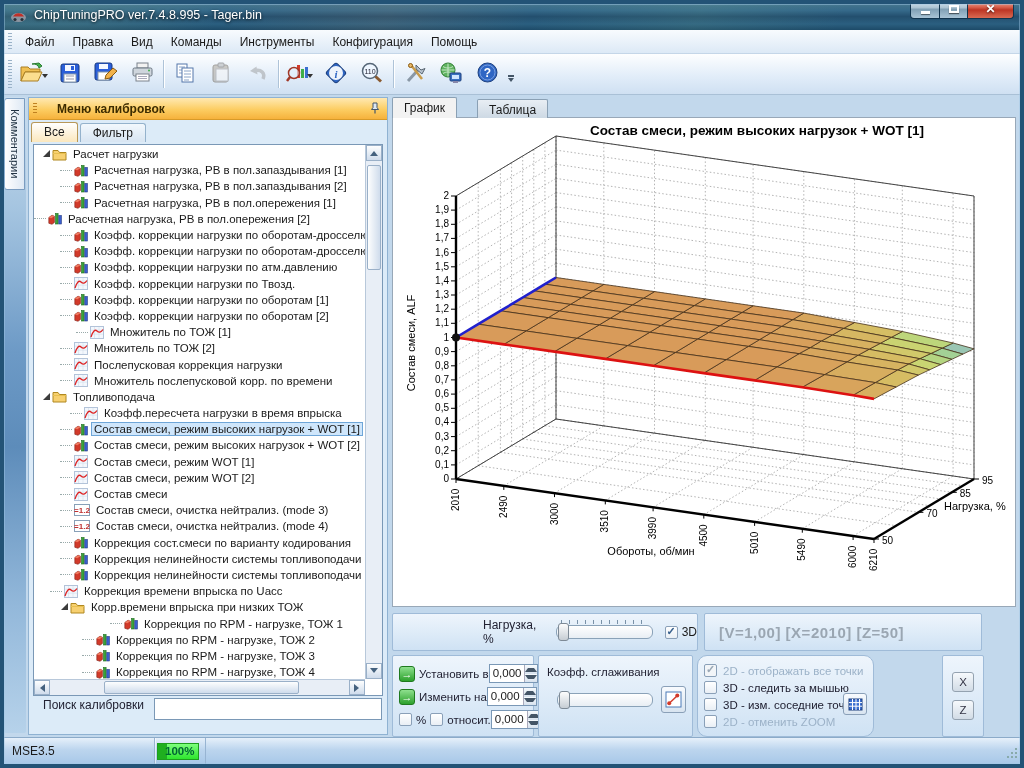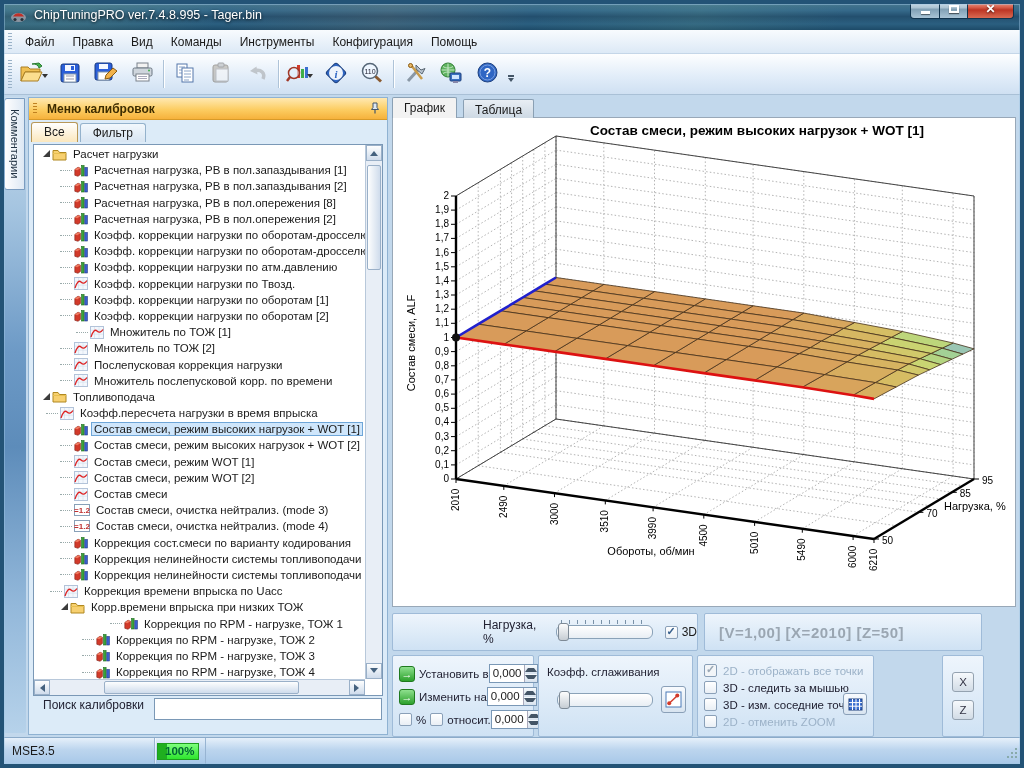--- a/index.html
+++ b/index.html
@@ -37,21 +37,21 @@
   .tb-overflow .tri{width:0;height:0;border:3px solid transparent;border-top:4px solid #456;}
   
   .client{position:absolute;left:0;top:95px;width:1024px;height:642px;background:#c2d8ec;}
   .leftstrip{position:absolute;left:4px;top:2px;width:22px;height:636px;background:linear-gradient(180deg,#cadeee 0%,#a4c4e0 18%,#6d9ac6 40%,#5d8cba 55%,#93b8da 80%,#b6d2ea 100%);border-radius:2px;}
   .comments-tab{position:absolute;left:0;top:1px;width:21px;height:92px;background:linear-gradient(90deg,#fefefe,#dde8f4);border:1px solid #7a9cc0;border-radius:3px 0 0 3px;display:flex;align-items:center;justify-content:center;}
   .comments-tab span{writing-mode:vertical-rl;font-size:11px;color:#223344;}
   
   .sidebar{position:absolute;left:28px;top:2px;width:360px;height:638px;background:#dcebf8;border:1px solid #8fb2d2;}
   .sb-header{position:absolute;left:0;top:0;right:0;height:22px;background:linear-gradient(180deg,#ffe9b2 0%,#fccd62 55%,#f6b23c 100%);border-bottom:1px solid #d89a28;display:flex;align-items:center;}
   .sb-header .grip{background:repeating-linear-gradient(180deg,#c08020 0 1px,transparent 1px 3px);height:12px;}
-  .sb-title{font-weight:bold;color:#3d2c00;margin-left:6px;}
+  .sb-title{font-weight:bold;color:#3d2c00;margin-left:16px;}
   .pin{position:absolute;right:6px;top:4px;}
   .sb-tabs{position:absolute;left:2px;top:23px;right:0;height:21px;display:flex;align-items:flex-end;}
   .sb-tab{height:20px;padding:2px 12px;border:1px solid #b89858;border-bottom:none;border-radius:3px 3px 0 0;background:linear-gradient(180deg,#ffffff,#fbe7bd);margin-right:2px;}
   .sb-tab.inactive{background:linear-gradient(180deg,#f2f8fd,#d8e5f2);border-color:#94b2cc;height:19px;}
   .treebox{position:absolute;left:4px;top:46px;right:4px;height:552px;background:#fff;border:1px solid #7a98b6;overflow:hidden;}
   .tree{position:absolute;left:0;top:1px;right:17px;bottom:16px;overflow:hidden;}
   .trow{height:16.2px;display:flex;align-items:center;white-space:nowrap;overflow:hidden;font-size:11.5px;}
   .trow .arrow{width:10px;margin-left:4px;flex:0 0 auto;}
   .trow .dots{flex:0 0 auto;width:12px;height:1px;border-bottom:1px dotted #9aa;margin:0 2px 0 0;}
   .trow .ticon{flex:0 0 auto;margin-right:4px;display:flex;align-items:flex-start;}
@@ -66,39 +66,39 @@
   .tri-r{width:0;height:0;border:4px solid transparent;border-left:5px solid #44617e;margin-right:-3px;}
   .vthumb{position:absolute;left:1px;right:1px;top:20px;height:105px;background:linear-gradient(90deg,#fdfefe,#cfdcec);border:1px solid #9ab0c8;border-radius:2px;}
   .hthumb{position:absolute;top:1px;bottom:1px;left:70px;width:195px;background:linear-gradient(180deg,#fdfefe,#cfdcec);border:1px solid #9ab0c8;border-radius:2px;}
   .search-row{position:absolute;left:0;right:0;bottom:0;height:36px;display:flex;align-items:flex-start;}
   .search-row label{margin-left:14px;color:#223;}
   .search-input{margin-left:10px;width:228px;height:22px;border:1px solid #7a98b6;background:#fff;font:inherit;padding:0 4px;}
   
   .main{position:absolute;left:392px;top:2px;width:624px;height:640px;}
   .main-tabs{position:absolute;left:0;top:0;height:21px;display:flex;align-items:flex-end;}
   .m-tab{height:21px;padding:3px 11px;border:1px solid #8aa0b4;border-bottom:none;border-radius:2px 2px 0 0;background:#f2f2f2;position:relative;z-index:2;}
-  .m-tab.inactive{height:19px;background:linear-gradient(180deg,#e8eef4,#cdd9e4);margin-left:6px;z-index:1;}
+  .m-tab.inactive{height:19px;background:linear-gradient(180deg,#e8eef4,#cdd9e4);margin-left:20px;z-index:1;}
   .chart-area{position:absolute;left:0;top:20px;width:624px;height:490px;background:#fff;border:1px solid #98a8b8;}
   .ctrl1{position:absolute;left:0;top:516px;width:624px;height:38px;display:flex;}
   .boxed{border:1px solid #9fbbd8;background:linear-gradient(180deg,#eef5fc,#cfe2f4);border-radius:2px;}
   .load-box{width:306px;height:38px;display:flex;align-items:center;}
   .load-label{margin-left:90px;color:#223;}
   .slider{position:relative;width:106px;height:14px;margin-left:12px;border:1px solid #8aa2b8;background:linear-gradient(180deg,#fff,#e8eef4);border-radius:6px;}
   .slider .ticks{position:absolute;left:4px;right:4px;top:-6px;height:4px;background:repeating-linear-gradient(90deg,#7a92a8 0 1px,transparent 1px 8px);}
   .slider .thumb{position:absolute;left:1px;top:-3px;width:11px;height:18px;background:linear-gradient(180deg,#fdfdfd,#c6cdd4);border:1px solid #7e8a96;border-radius:3px;}
   .cb{width:13px;height:13px;border:1px solid #8aa0b8;border-radius:2px;background:linear-gradient(180deg,#fff,#e9eff5);display:inline-flex;align-items:center;justify-content:center;font-size:11px;font-weight:bold;color:#38618e;flex:0 0 auto;}
   .cb.checked::after{content:"\2713";margin-top:-2px;}
   .cb.discheck{color:#9aa8b6;background:#f2f5f8;}
   .coords-box{margin-left:6px;width:278px;height:38px;display:flex;align-items:center;}
   .coords-text{margin-left:14px;font-size:15px;font-weight:bold;color:#9aa6b2;letter-spacing:.5px;}
   .ctrl2{position:absolute;left:0;top:558px;width:624px;height:82px;display:flex;}
   .grp{height:82px;padding:6px 6px;}
   .grp1{width:142px;}
   .grp2{width:155px;margin-left:4px;}
-  .grp3{width:177px;margin-left:4px;}
+  .grp3{width:177px;margin-left:4px;border-radius:10px;}
   .grp4{width:42px;margin-left:auto;margin-right:32px;display:flex;flex-direction:column;align-items:center;justify-content:center;gap:8px;}
   .srow{display:flex;align-items:center;height:23px;}
   .garrow{width:16px;height:16px;border:1px solid #1f7a1f;border-radius:3px;background:linear-gradient(180deg,#8ee08e,#2da12d);color:#fff;font-weight:bold;font-size:11px;display:flex;align-items:center;justify-content:center;flex:0 0 auto;}
   .srow .slab{margin-left:4px;font-size:11.5px;color:#223;white-space:nowrap;}
   .spin{margin-left:auto;width:58px;height:19px;border:1px solid #7a98b6;background:#fff;display:flex;align-items:stretch;}
   .spin .val{flex:1;padding:2px 3px;font-size:11.5px;}
   .spin .arrows{width:13px;border-left:1px solid #aab;display:flex;flex-direction:column;}
   .spin .arrows div{flex:1;background:linear-gradient(180deg,#f6fafd,#d7e2ee);display:flex;align-items:center;justify-content:center;}
   .tri-su{width:0;height:0;border:3px solid transparent;border-bottom:4px solid #456;margin-top:-2px;}
   .tri-sd{width:0;height:0;border:3px solid transparent;border-top:4px solid #456;margin-bottom:-2px;}
@@ -346,23 +346,23 @@
             <div class="trow" style="padding-left:26px">
               <span class="dots"></span>
               <span class="ticon">
                 <svg width="14" height="13" viewBox="0 0 14 13">
                   <rect x="7.5" y="1.5" width="2.6" height="10.5" fill="#3aa23a" stroke="#1d6b1d" stroke-width=".6"></rect>
                   <rect x="10.8" y="3.5" width="2.6" height="8.5" fill="#3a5fd0" stroke="#20357e" stroke-width=".6"></rect>
                   <path d="M.8 5.5l3.2-2.3 2.4 1v6.3L4 12.3l-3.2-1z" fill="#d23a2a" stroke="#7e1c12" stroke-width=".6"></path>
                   <path d="M.8 5.5l3.2-2.3 2.4 1-3.2 2z" fill="#ef7a60"></path>
                 </svg>
               </span>
-              <span class="tlabel">Расчетная нагрузка, РВ в пол.опережения [8]</span>
-            </div>
-            <div class="trow" style="padding-left:26px">
+              <span class="tlabel">Расчетная нагрузка, РВ в пол.опережения [1]</span>
+            </div>
+            <div class="trow" style="">
               <span class="dots"></span>
               <span class="ticon">
                 <svg width="14" height="13" viewBox="0 0 14 13">
                   <rect x="7.5" y="1.5" width="2.6" height="10.5" fill="#3aa23a" stroke="#1d6b1d" stroke-width=".6"></rect>
                   <rect x="10.8" y="3.5" width="2.6" height="8.5" fill="#3a5fd0" stroke="#20357e" stroke-width=".6"></rect>
                   <path d="M.8 5.5l3.2-2.3 2.4 1v6.3L4 12.3l-3.2-1z" fill="#d23a2a" stroke="#7e1c12" stroke-width=".6"></path>
                   <path d="M.8 5.5l3.2-2.3 2.4 1-3.2 2z" fill="#ef7a60"></path>
                 </svg>
               </span>
               <span class="tlabel">Расчетная нагрузка, РВ в пол.опережения [2]</span>
@@ -487,21 +487,21 @@
                   <path d="M8 1v7H1z" fill="#3c3c3c"></path>
                 </svg></span>
               <span class="ticon">
                 <svg width="15" height="13" viewBox="0 0 15 13">
                   <path d="M1 2.5h5l1.5 2H14V12H1z" fill="#f7d070" stroke="#b08820"></path>
                   <path d="M1 5.5h13" stroke="#e8c050"></path>
                 </svg>
               </span>
               <span class="tlabel">Топливоподача</span>
             </div>
-            <div class="trow" style="padding-left:12px">
+            <div class="trow" style="padding-left:36px">
               <span class="dots"></span>
               <span class="ticon">
                 <svg width="14" height="13" viewBox="0 0 14 13">
                   <rect x=".5" y=".5" width="13" height="12" fill="#f3f7fd" stroke="#b3c3d9"></rect>
                   <path d="M1 4.2h12M1 8.2h12M4.5 1v11M9 1v11" stroke="#ccd8e4" stroke-width=".5"></path>
                   <path d="M1 11Q4 2 7 5T13 3.5" stroke="#d22" stroke-width="1.3" fill="none"></path>
                 </svg>
               </span>
               <span class="tlabel">Коэфф.пересчета нагрузки в время впрыска</span>
             </div>

